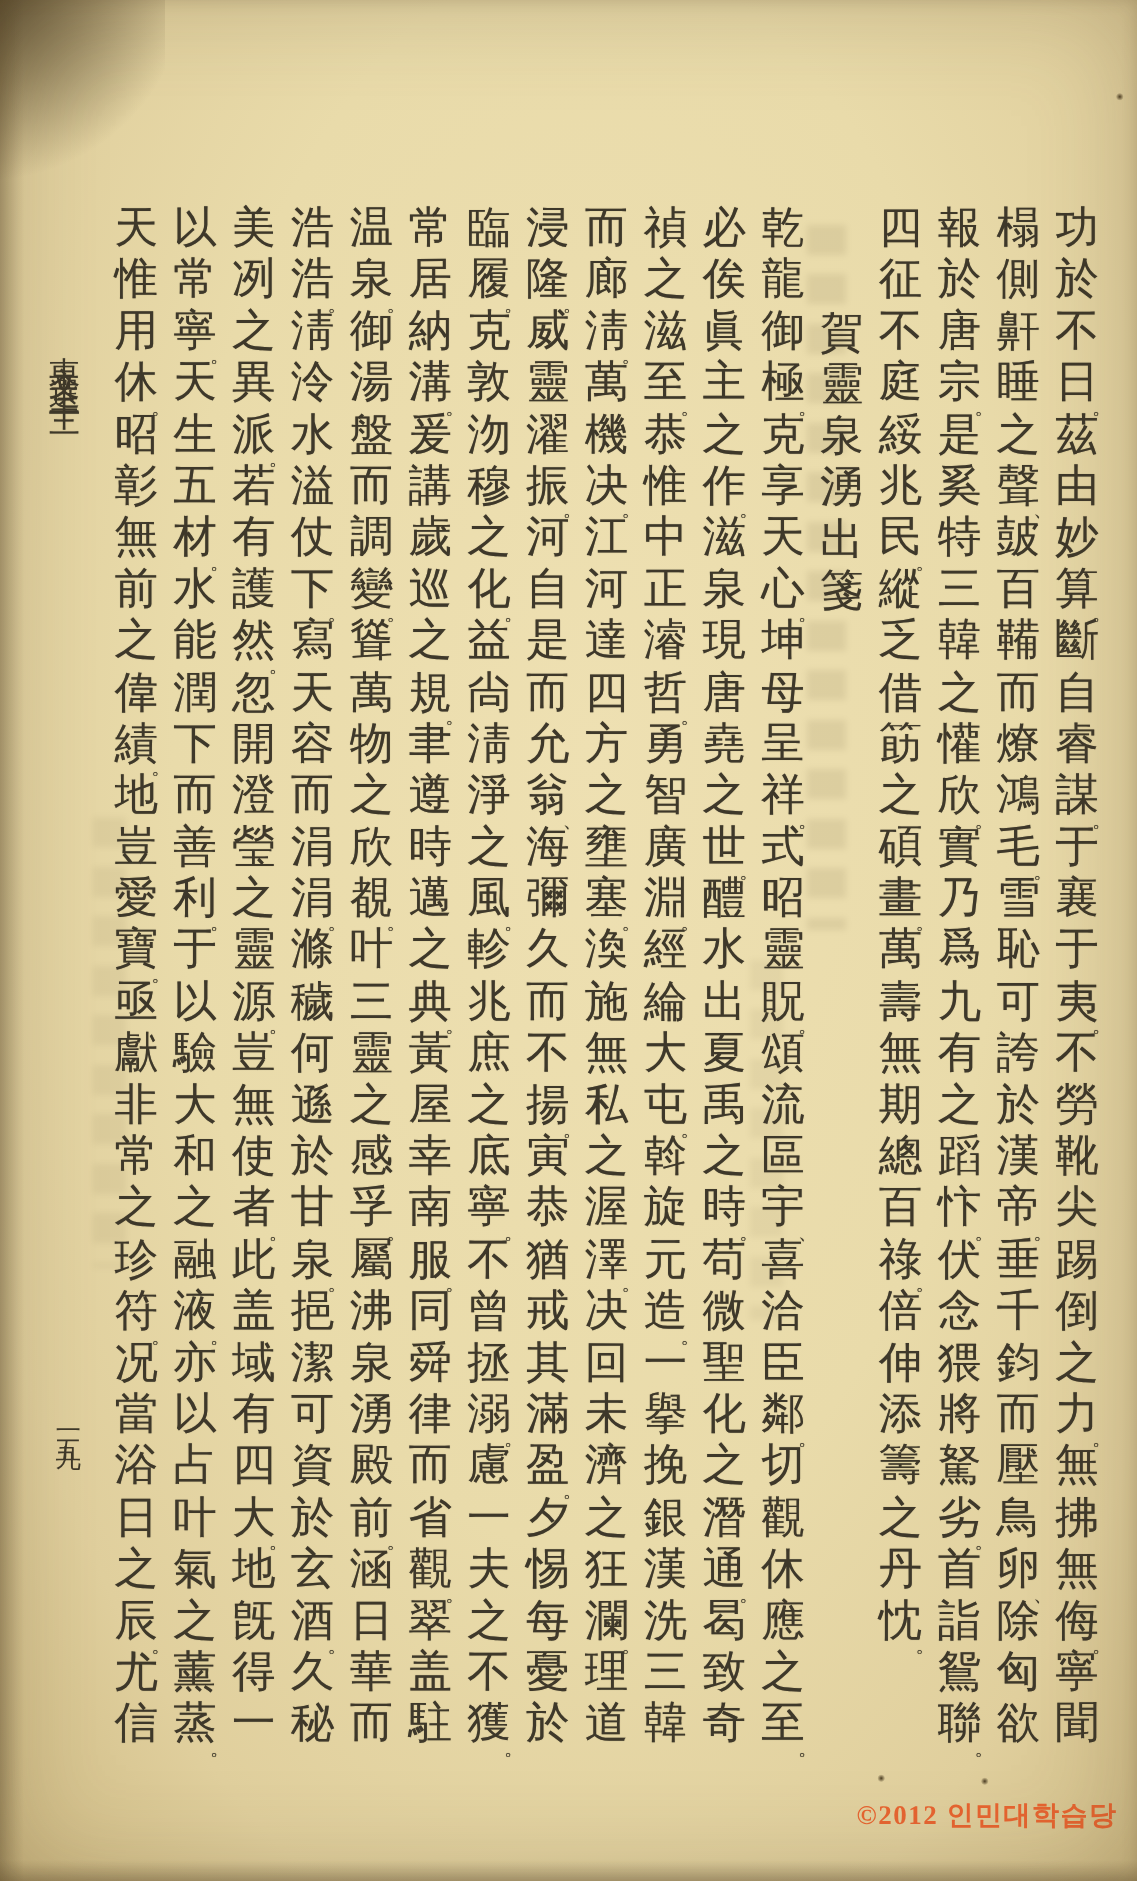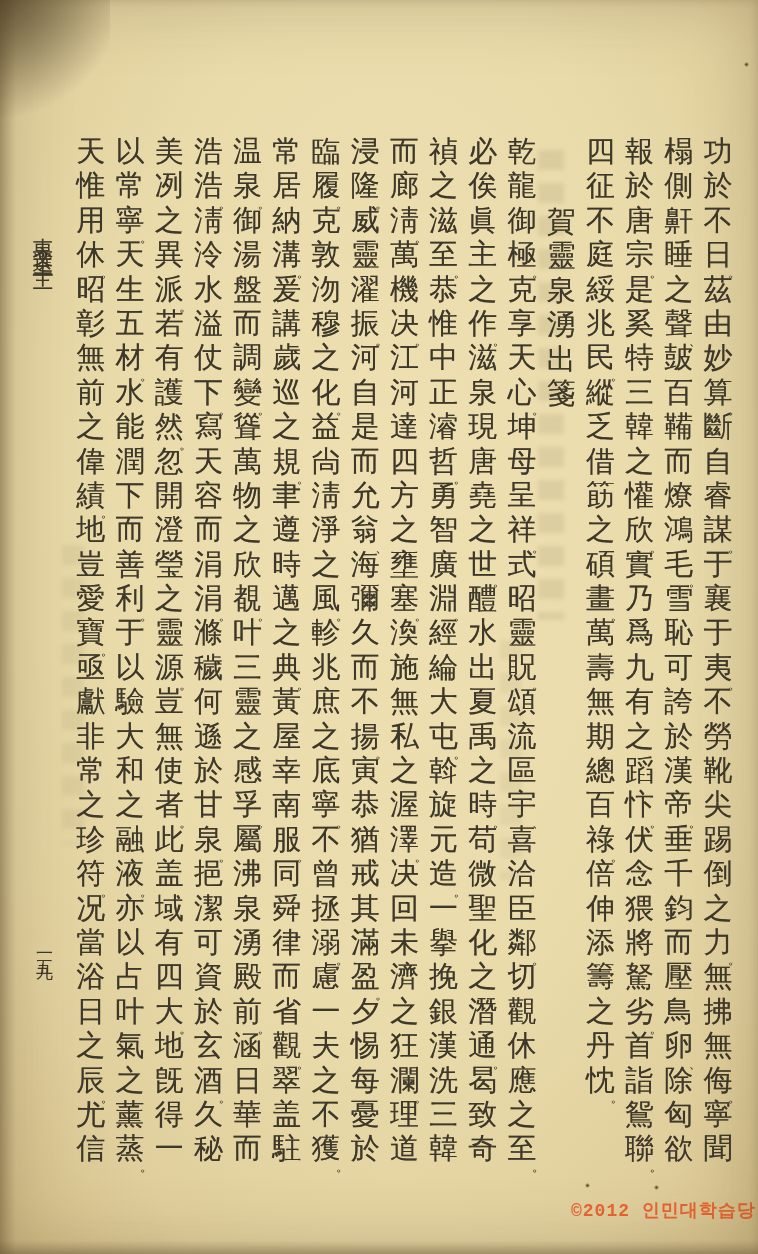--- a/index.html
+++ b/index.html
@@ -41,21 +41,21 @@
     font-size:21px;letter-spacing:7px;color:var(--ink,#3e382a);
     text-shadow:0 0 .5px rgba(62,56,42,.5);
   }
   .page-number{
     position:absolute;left:34px;top:944px;
     writing-mode:vertical-rl;text-orientation:upright;
     font-size:17px;letter-spacing:3px;color:var(--ink,#3e382a);
   }
   .watermark{
     position:absolute;left:571px;top:1198px;
-    font-family:Liberation Mono, monospace;
+    font-family:Liberation Serif, serif;
     font-weight:bold;font-size:18px;letter-spacing:1px;
     color:var(--wm,#e85c28);opacity:.92;
   }
   
   .ghost{position:absolute;pointer-events:none;opacity:.13;filter:blur(2px);
     background:repeating-linear-gradient(to bottom, rgba(110,95,60,.9) 0 20px, rgba(110,95,60,0) 20px 33px);}
   .g1{left:538px;top:150px;width:26px;height:470px;}
   .g2{left:62px;top:545px;width:22px;height:300px;opacity:.09;}
   .g3{left:500px;top:640px;width:22px;height:240px;opacity:.08;}
   .speck{position:absolute;width:5px;height:5px;border-radius:50%;

